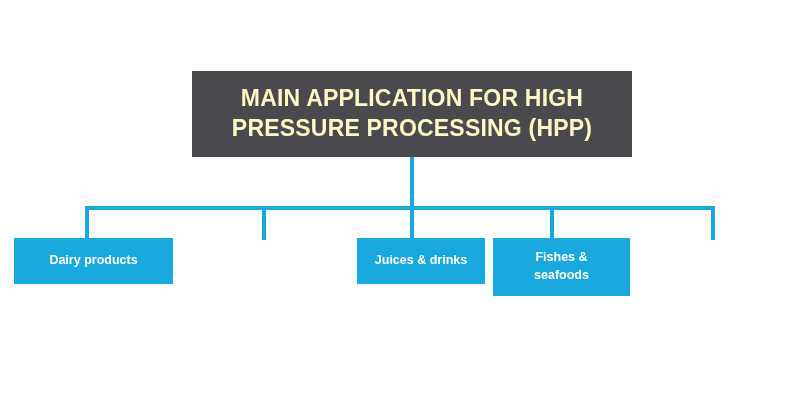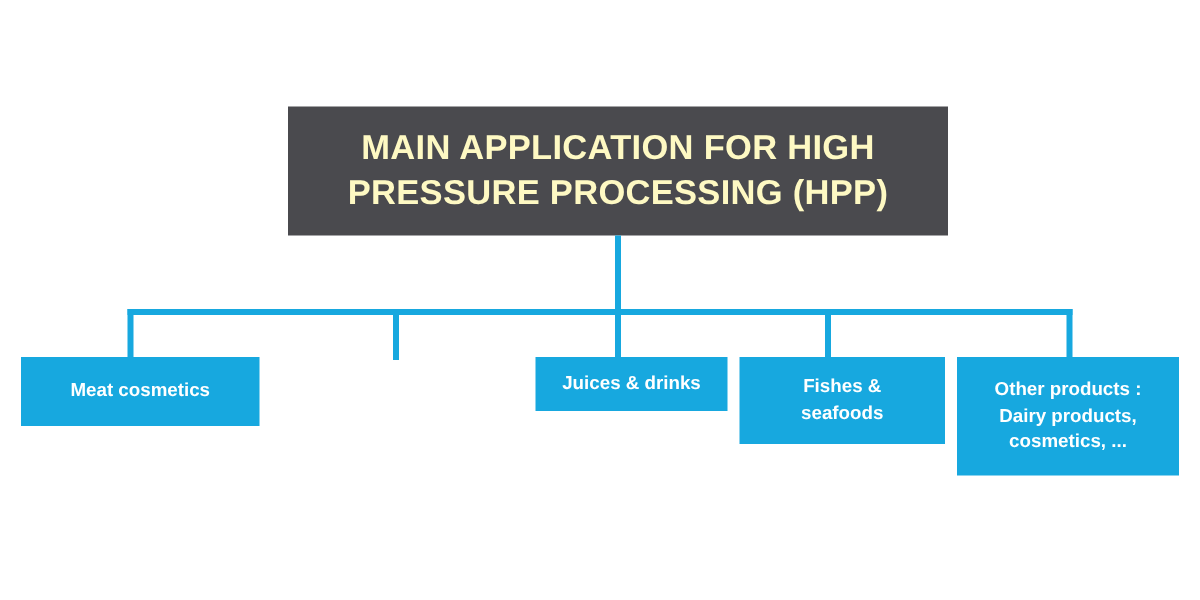--- a/index.html
+++ b/index.html
@@ -85,21 +85,21 @@
     color: #ffffff;
     font-size: 12.5px;
     font-weight: bold;
     line-height: 1.42;
     text-align: center;
     white-space: pre-line;
   }
 
   .leaf-1 { left: 14px;  top: 238px; width: 159px; height: 46px; }
   .leaf-2 { left: 183px; top: 238px; width: 163px; height: 58px; }
-  .leaf-3 { left: 357px; top: 238px; width: 128px; height: 36px; }
+  .leaf-3 { left: 357px; top: 238px; width: 128px; height: 46px; }
   .leaf-4 { left: 493px; top: 238px; width: 137px; height: 58px; }
   .leaf-5 { left: 638px; top: 238px; width: 148px; height: 79px; }
 </style>
 </head>
 <body>
 
 <div id="diagram">
 
   <div class="root-node">
     <div class="root-label">MAIN APPLICATION FOR HIGH
@@ -108,32 +108,27 @@
 
   <div class="connector conn-stem"></div>
   <div class="connector conn-bus"></div>
   <div class="connector conn-drop drop-1"></div>
   <div class="connector conn-drop drop-2"></div>
   <div class="connector conn-drop drop-3"></div>
   <div class="connector conn-drop drop-4"></div>
   <div class="connector conn-drop drop-5"></div>
 
   <div class="leaf-node leaf-1">
-    <div class="leaf-label">Meat cosmetics</div>
+    <div class="leaf-label">Dairy products</div>
   </div>
 
 
   <div class="leaf-node leaf-3">
     <div class="leaf-label">Juices &amp; drinks</div>
   </div>
 
   <div class="leaf-node leaf-4">
     <div class="leaf-label">Fishes &amp;
 seafoods</div>
   </div>
 
-  <div class="leaf-node leaf-5">
-    <div class="leaf-label">Other products :
-Dairy products,
-cosmetics, ...</div>
-  </div>
 
 </div>
 
 </body></html>

